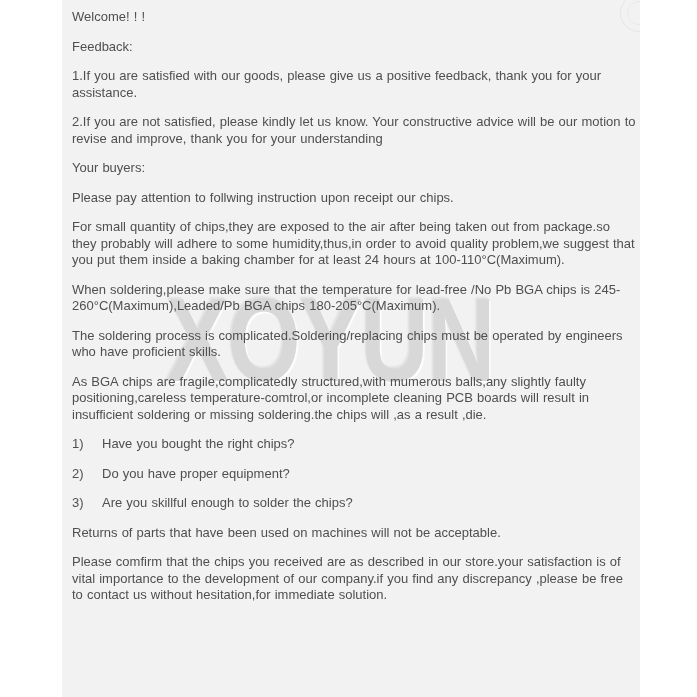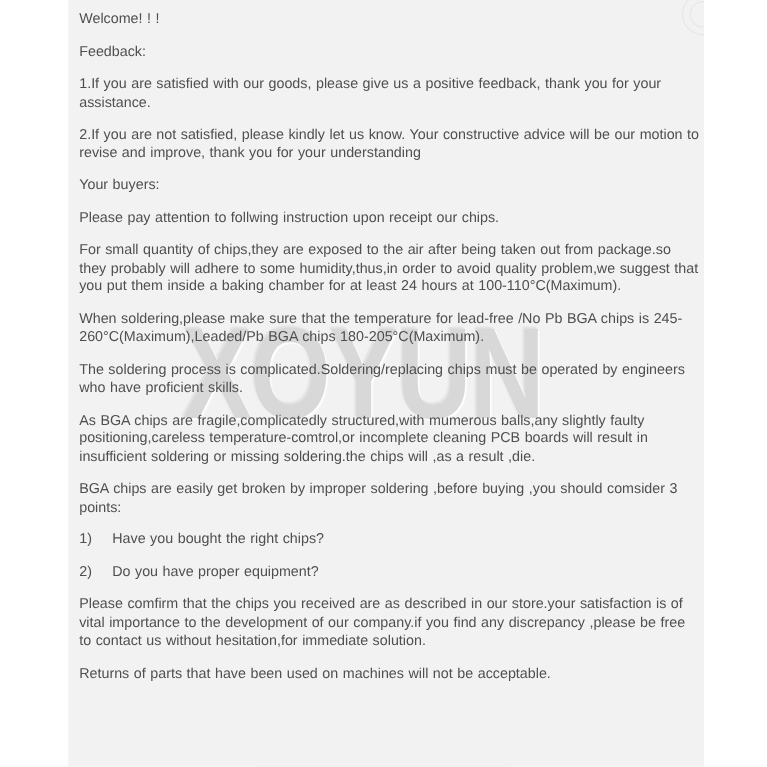--- a/index.html
+++ b/index.html
@@ -81,19 +81,19 @@
       <p class="para gap-large">Welcome! ! !</p>
       <p class="para">Feedback:</p>
       <p class="para">1.If you are satisfied with our goods, please give us a positive feedback, thank you for your assistance.</p>
       <p class="para">2.If you are not satisfied, please kindly let us know. Your constructive advice will be our motion to revise and improve, thank you for your understanding</p>
       <p class="para">Your buyers:</p>
       <p class="para">Please pay attention to follwing instruction upon receipt our chips.</p>
       <p class="para">For small quantity of chips,they are exposed to the air after being taken out from package.so they probably will adhere to some humidity,thus,in order to avoid quality problem,we suggest that you put them inside a baking chamber for at least 24 hours at 100-110°C(Maximum).</p>
       <p class="para">When soldering,please make sure that the temperature for lead-free /No Pb BGA chips is 245-260°C(Maximum),Leaded/Pb BGA chips 180-205°C(Maximum).</p>
       <p class="para">The soldering process is complicated.Soldering/replacing chips must be operated by engineers who have proficient skills.</p>
       <p class="para">As BGA chips are fragile,complicatedly structured,with mumerous balls,any slightly faulty positioning,careless temperature-comtrol,or incomplete cleaning PCB boards will result in insufficient soldering or missing soldering.the chips will ,as a result ,die.</p>
-      <p class="para">BGA chips are easily get broken by improper soldering ,before buying ,you should comsider 3 points:</p>
       <p class="para"><span class="marker">1)</span><span>Have you bought the right chips?</span></p>
       <p class="para"><span class="marker">2)</span><span>Do you have proper equipment?</span></p>
+      <p class="para"><span class="marker">3)</span><span>Are you skillful enough to solder the chips?</span></p>
+      <p class="para">Returns of parts that have been used on machines will not be acceptable.</p>
       <p class="para">Please comfirm that the chips you received are as described in our store.your satisfaction is of vital importance to the development of our company.if you find any discrepancy ,please be free to contact us without hesitation,for immediate solution.</p>
-      <p class="para">Returns of parts that have been used on machines will not be acceptable.</p>
     </div>
 </div>
 
 </body></html>

